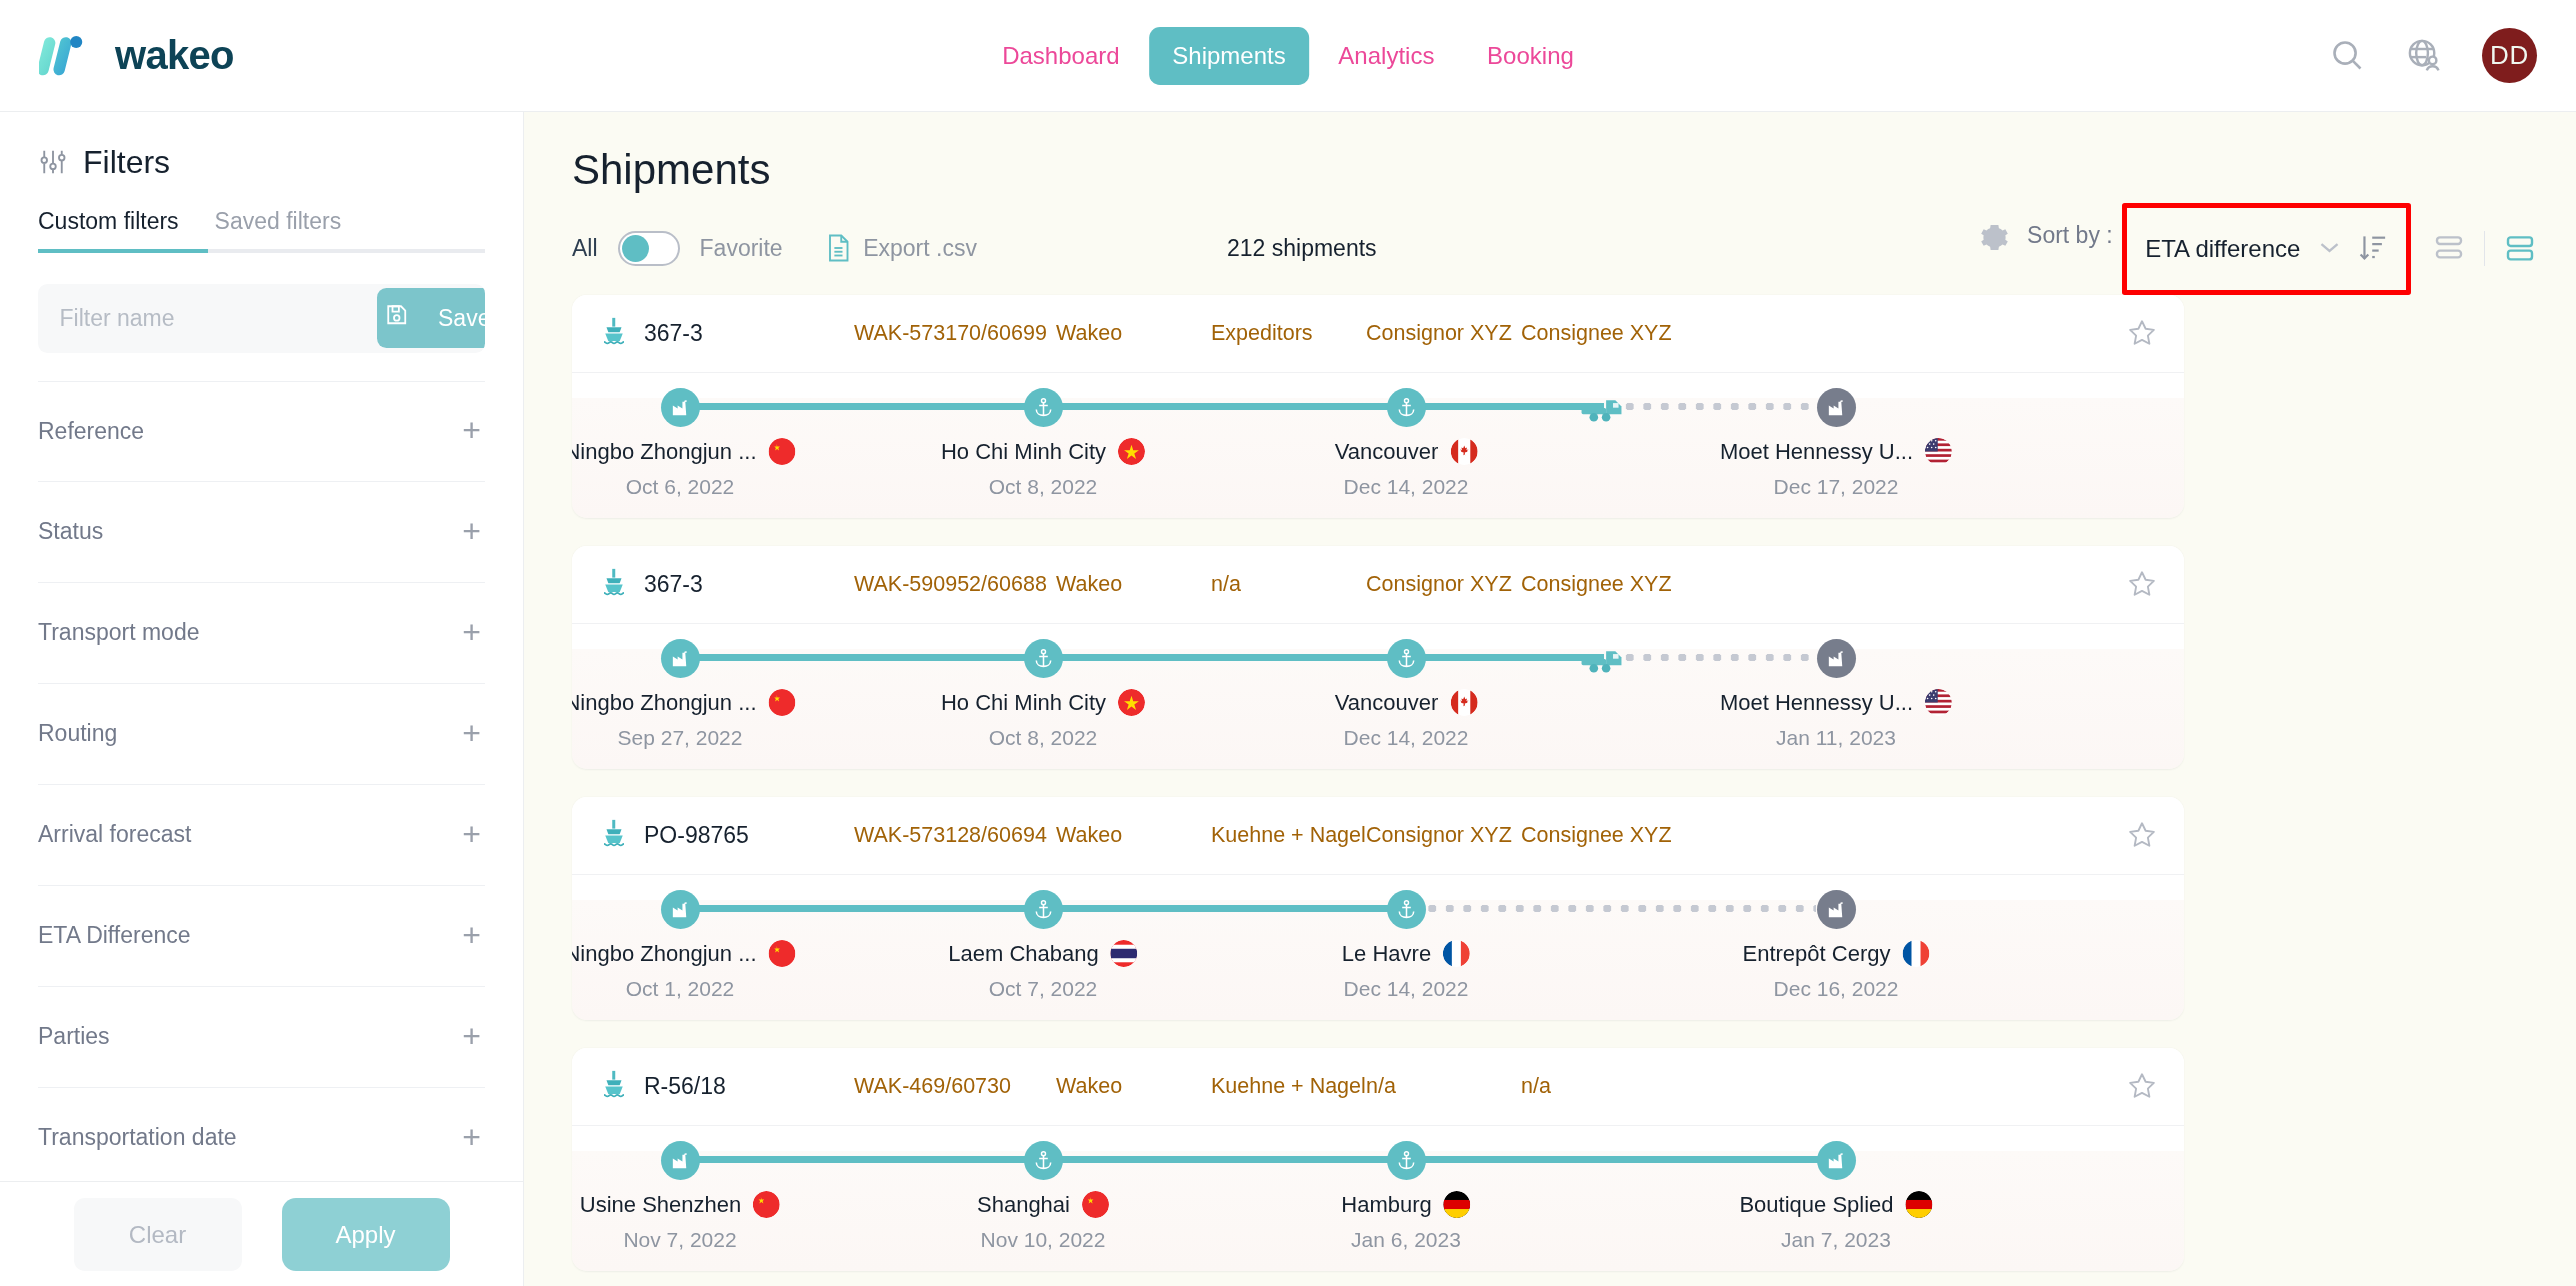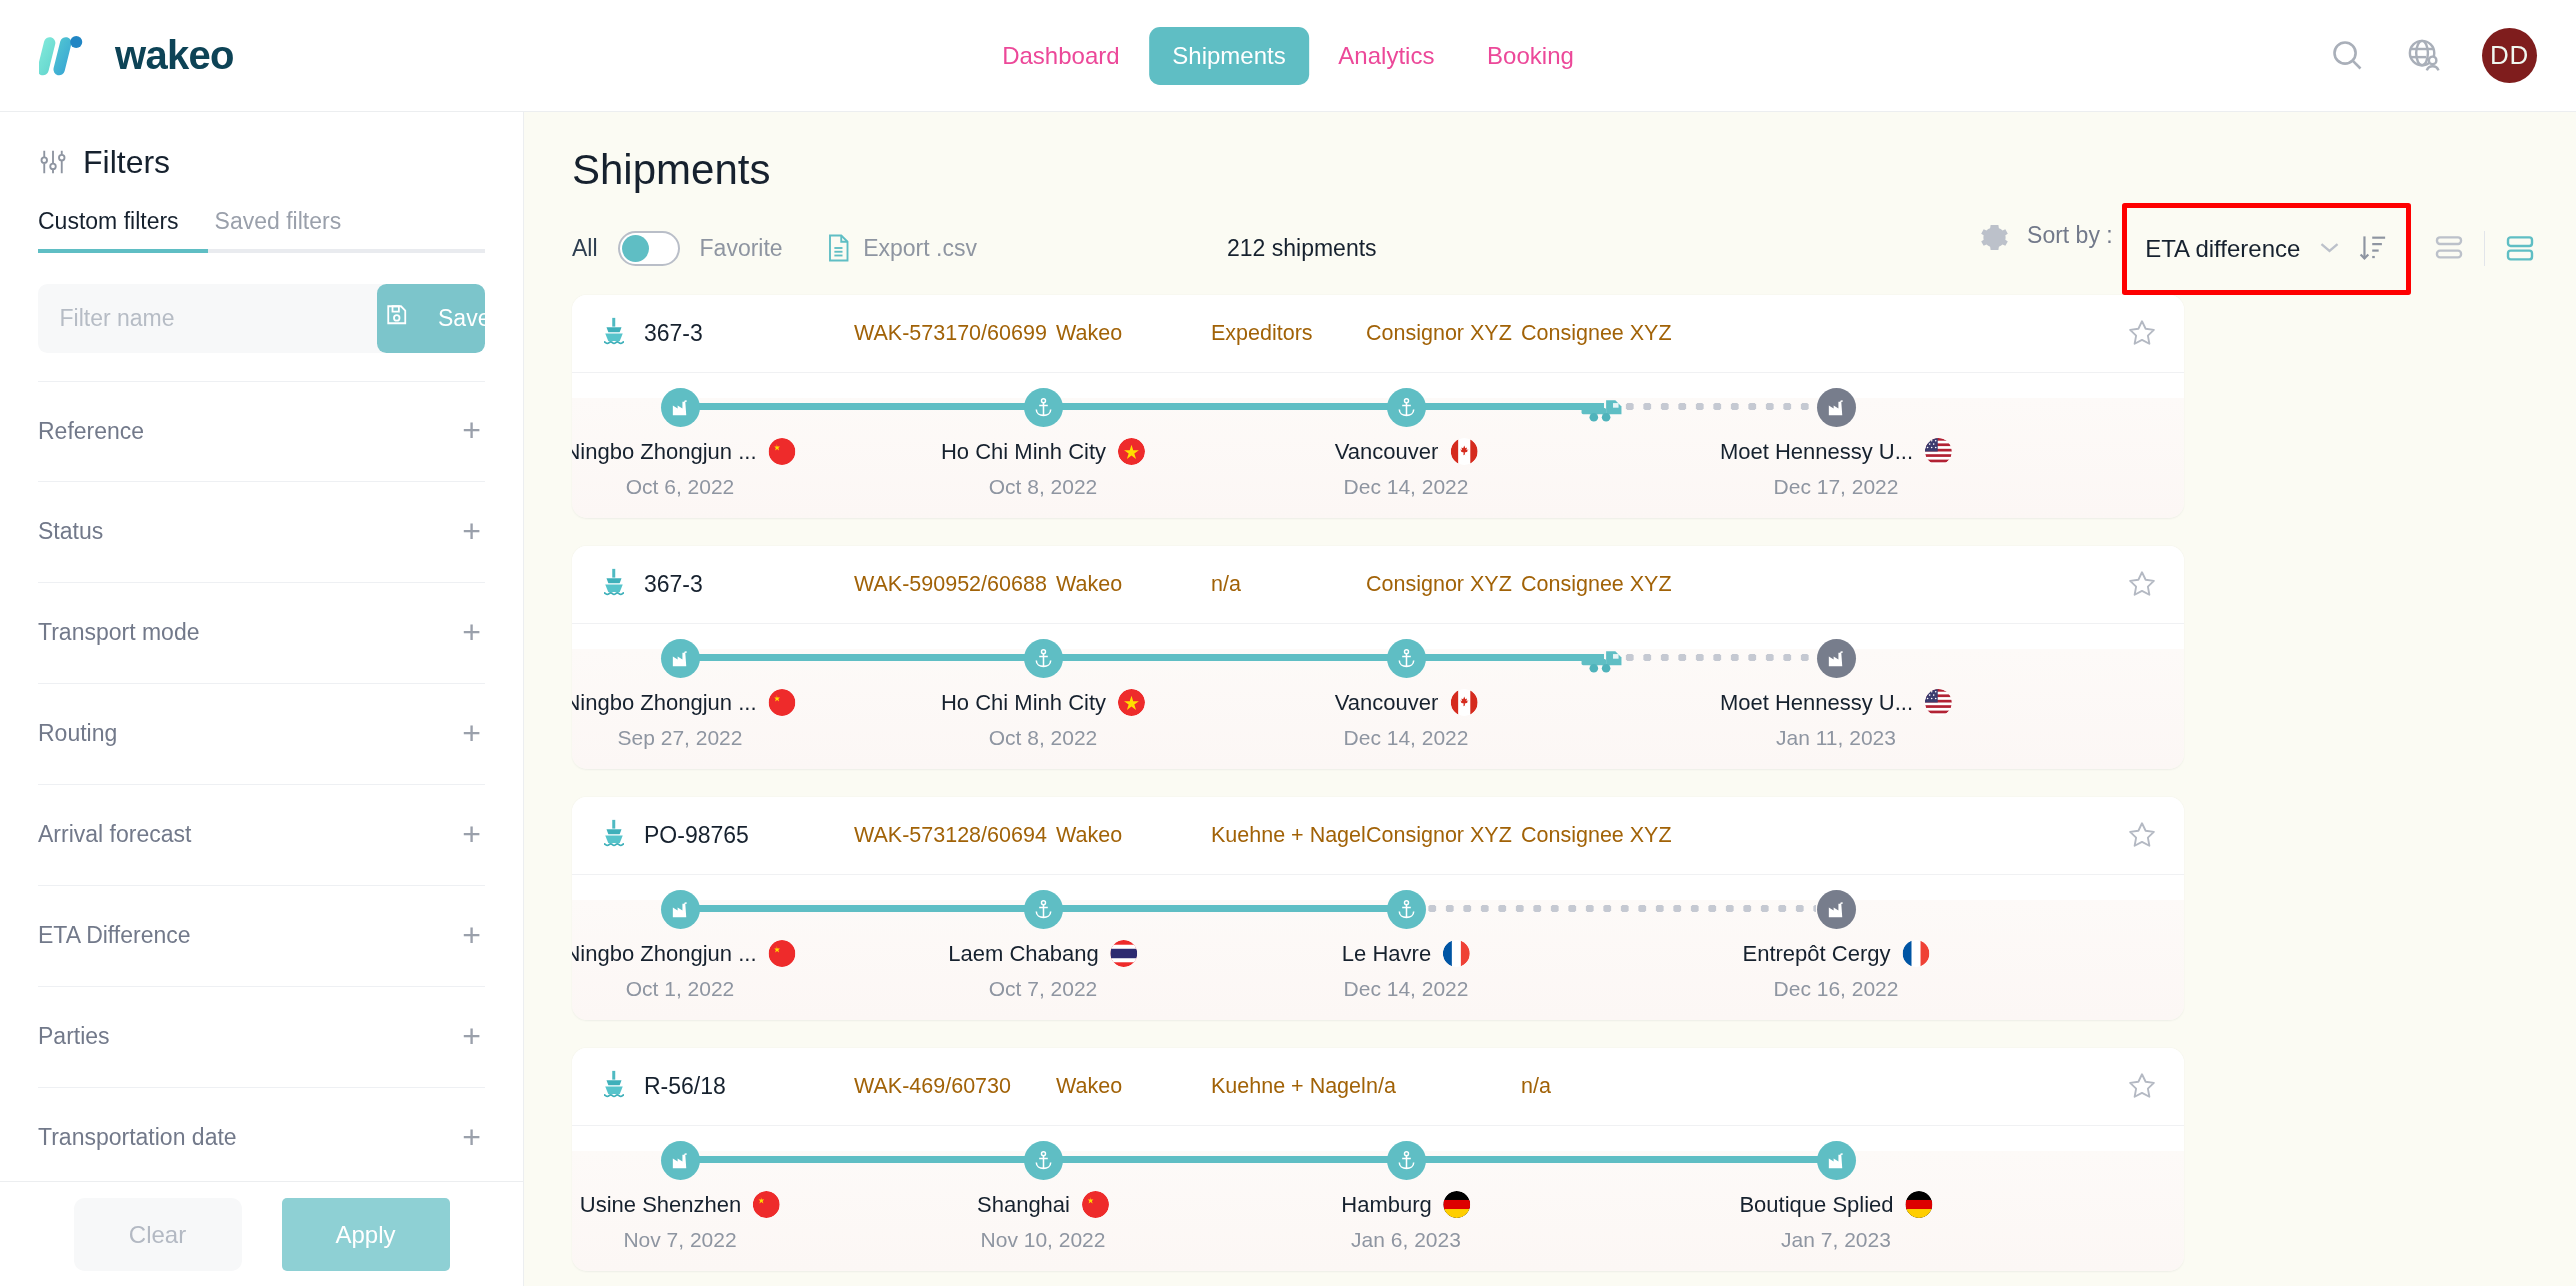--- a/index.html
+++ b/index.html
@@ -77,21 +77,21 @@
     height: 69px; background: #f7f8f9; border-radius: 9.4px;
     display: flex; align-items: center; overflow: hidden;
   }
   .savebar input {
     flex: 1; border: 0; background: transparent; outline: none;
     font-family: "Liberation Sans", sans-serif;
     font-size: 23px; color: #2d3e50; padding: 0 21.5px;
   }
   .savebar input::placeholder { color: #b6bcc5; }
   .save-btn {
-    height: 69px; min-width: 120px; background: #7cc5cb; color: #fff;
+    height: 60px; min-width: 120px; background: #7cc5cb; color: #fff;
     display: flex; align-items: center; justify-content: center; gap: 29px;
     font-size: 23px; cursor: pointer; border-radius: 9.4px;
   }
 
   .filter-list { margin-top: 28px; flex: 1; overflow: hidden; }
   .filter-row {
     height: 101px; margin: 0 38px;
     display: flex; align-items: center; justify-content: space-between;
     border-bottom: 0.7px solid #eef0f3; cursor: pointer;
   }
@@ -105,21 +105,21 @@
   .sidebar-actions {
     border-top: 0.7px solid #eceef0; background: #fff;
     padding: 16px 0; display: flex; justify-content: center; gap: 40px;
   }
   .btn-clear {
     width: 168px; height: 73px; border-radius: 10.8px; background: #f7f8f9;
     color: #b3b9c3; font-size: 24px;
     display: flex; align-items: center; justify-content: center; cursor: pointer;
   }
   .btn-apply {
-    width: 168px; height: 73px; border-radius: 5px; background: #8ed0d4;
+    width: 168px; height: 73px; border-radius: 14px; background: #8ed0d4;
     color: #fff; font-size: 24px;
     display: flex; align-items: center; justify-content: center; cursor: pointer;
   }
 
   
   .main {
     flex: 1; background: #fbfbf3; padding: 34px 40px 0 48px;
     overflow: hidden; position: relative;
   }
   .page-title { font-size: 42px; color: #16212e; font-weight: 400; }

